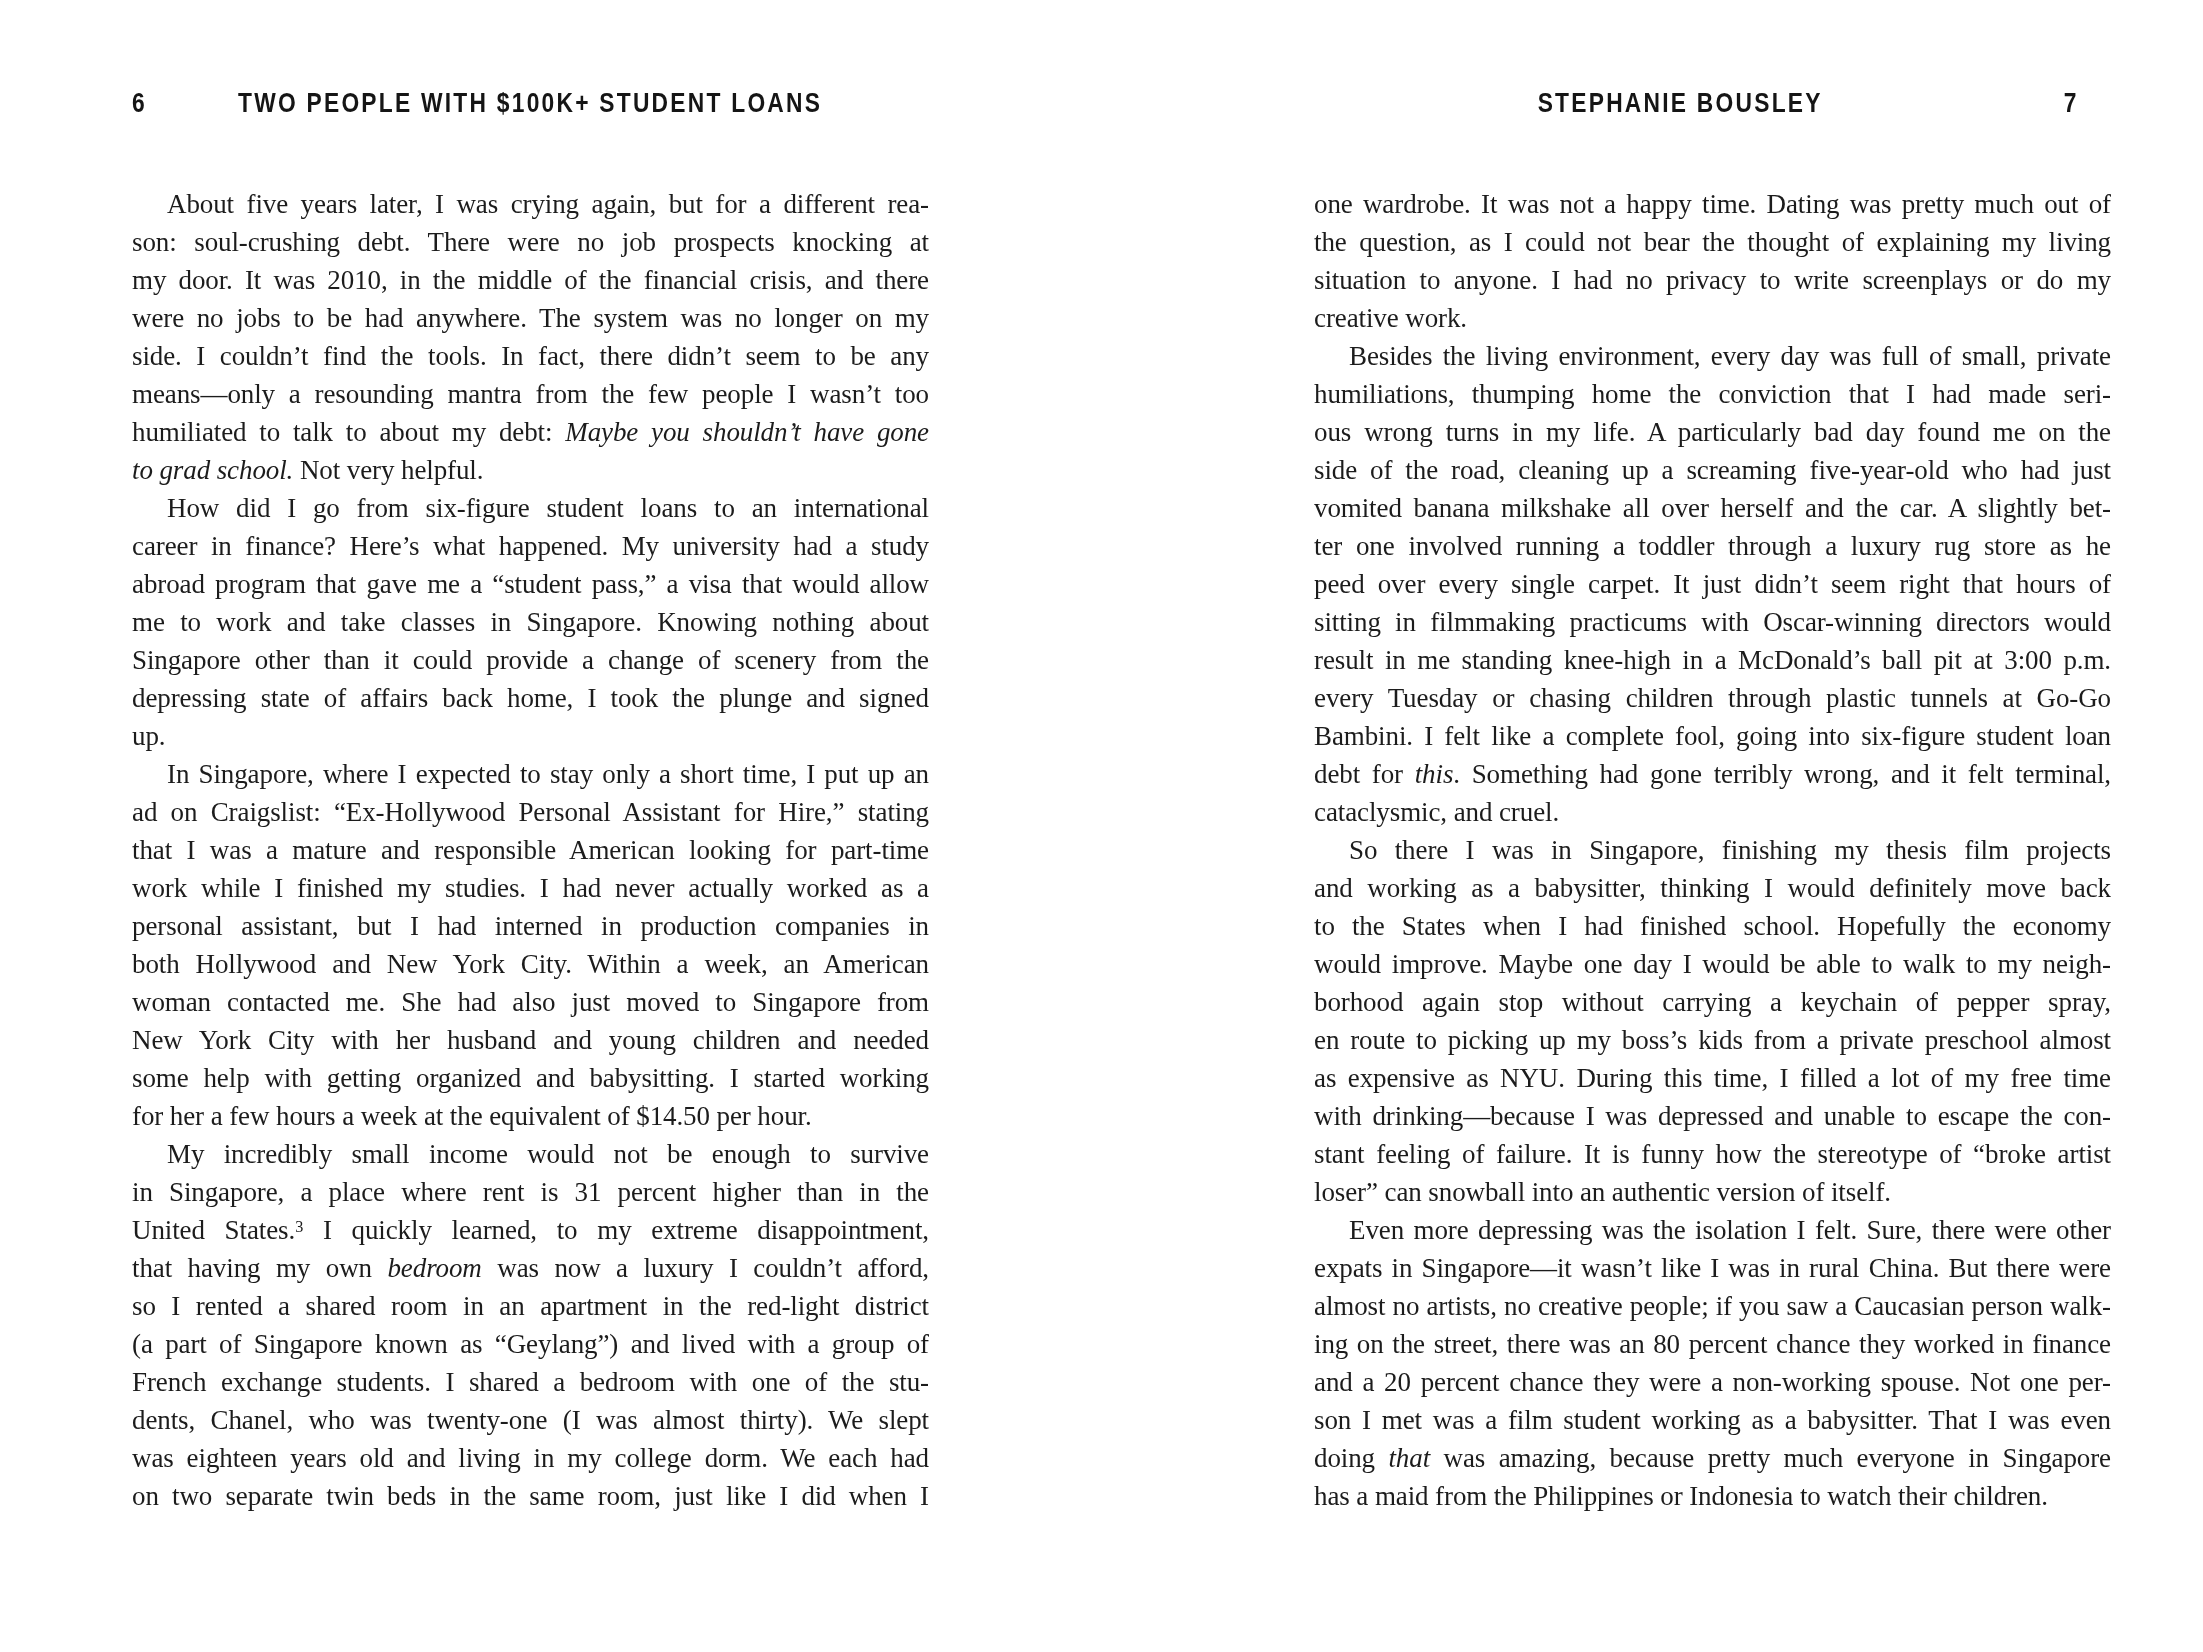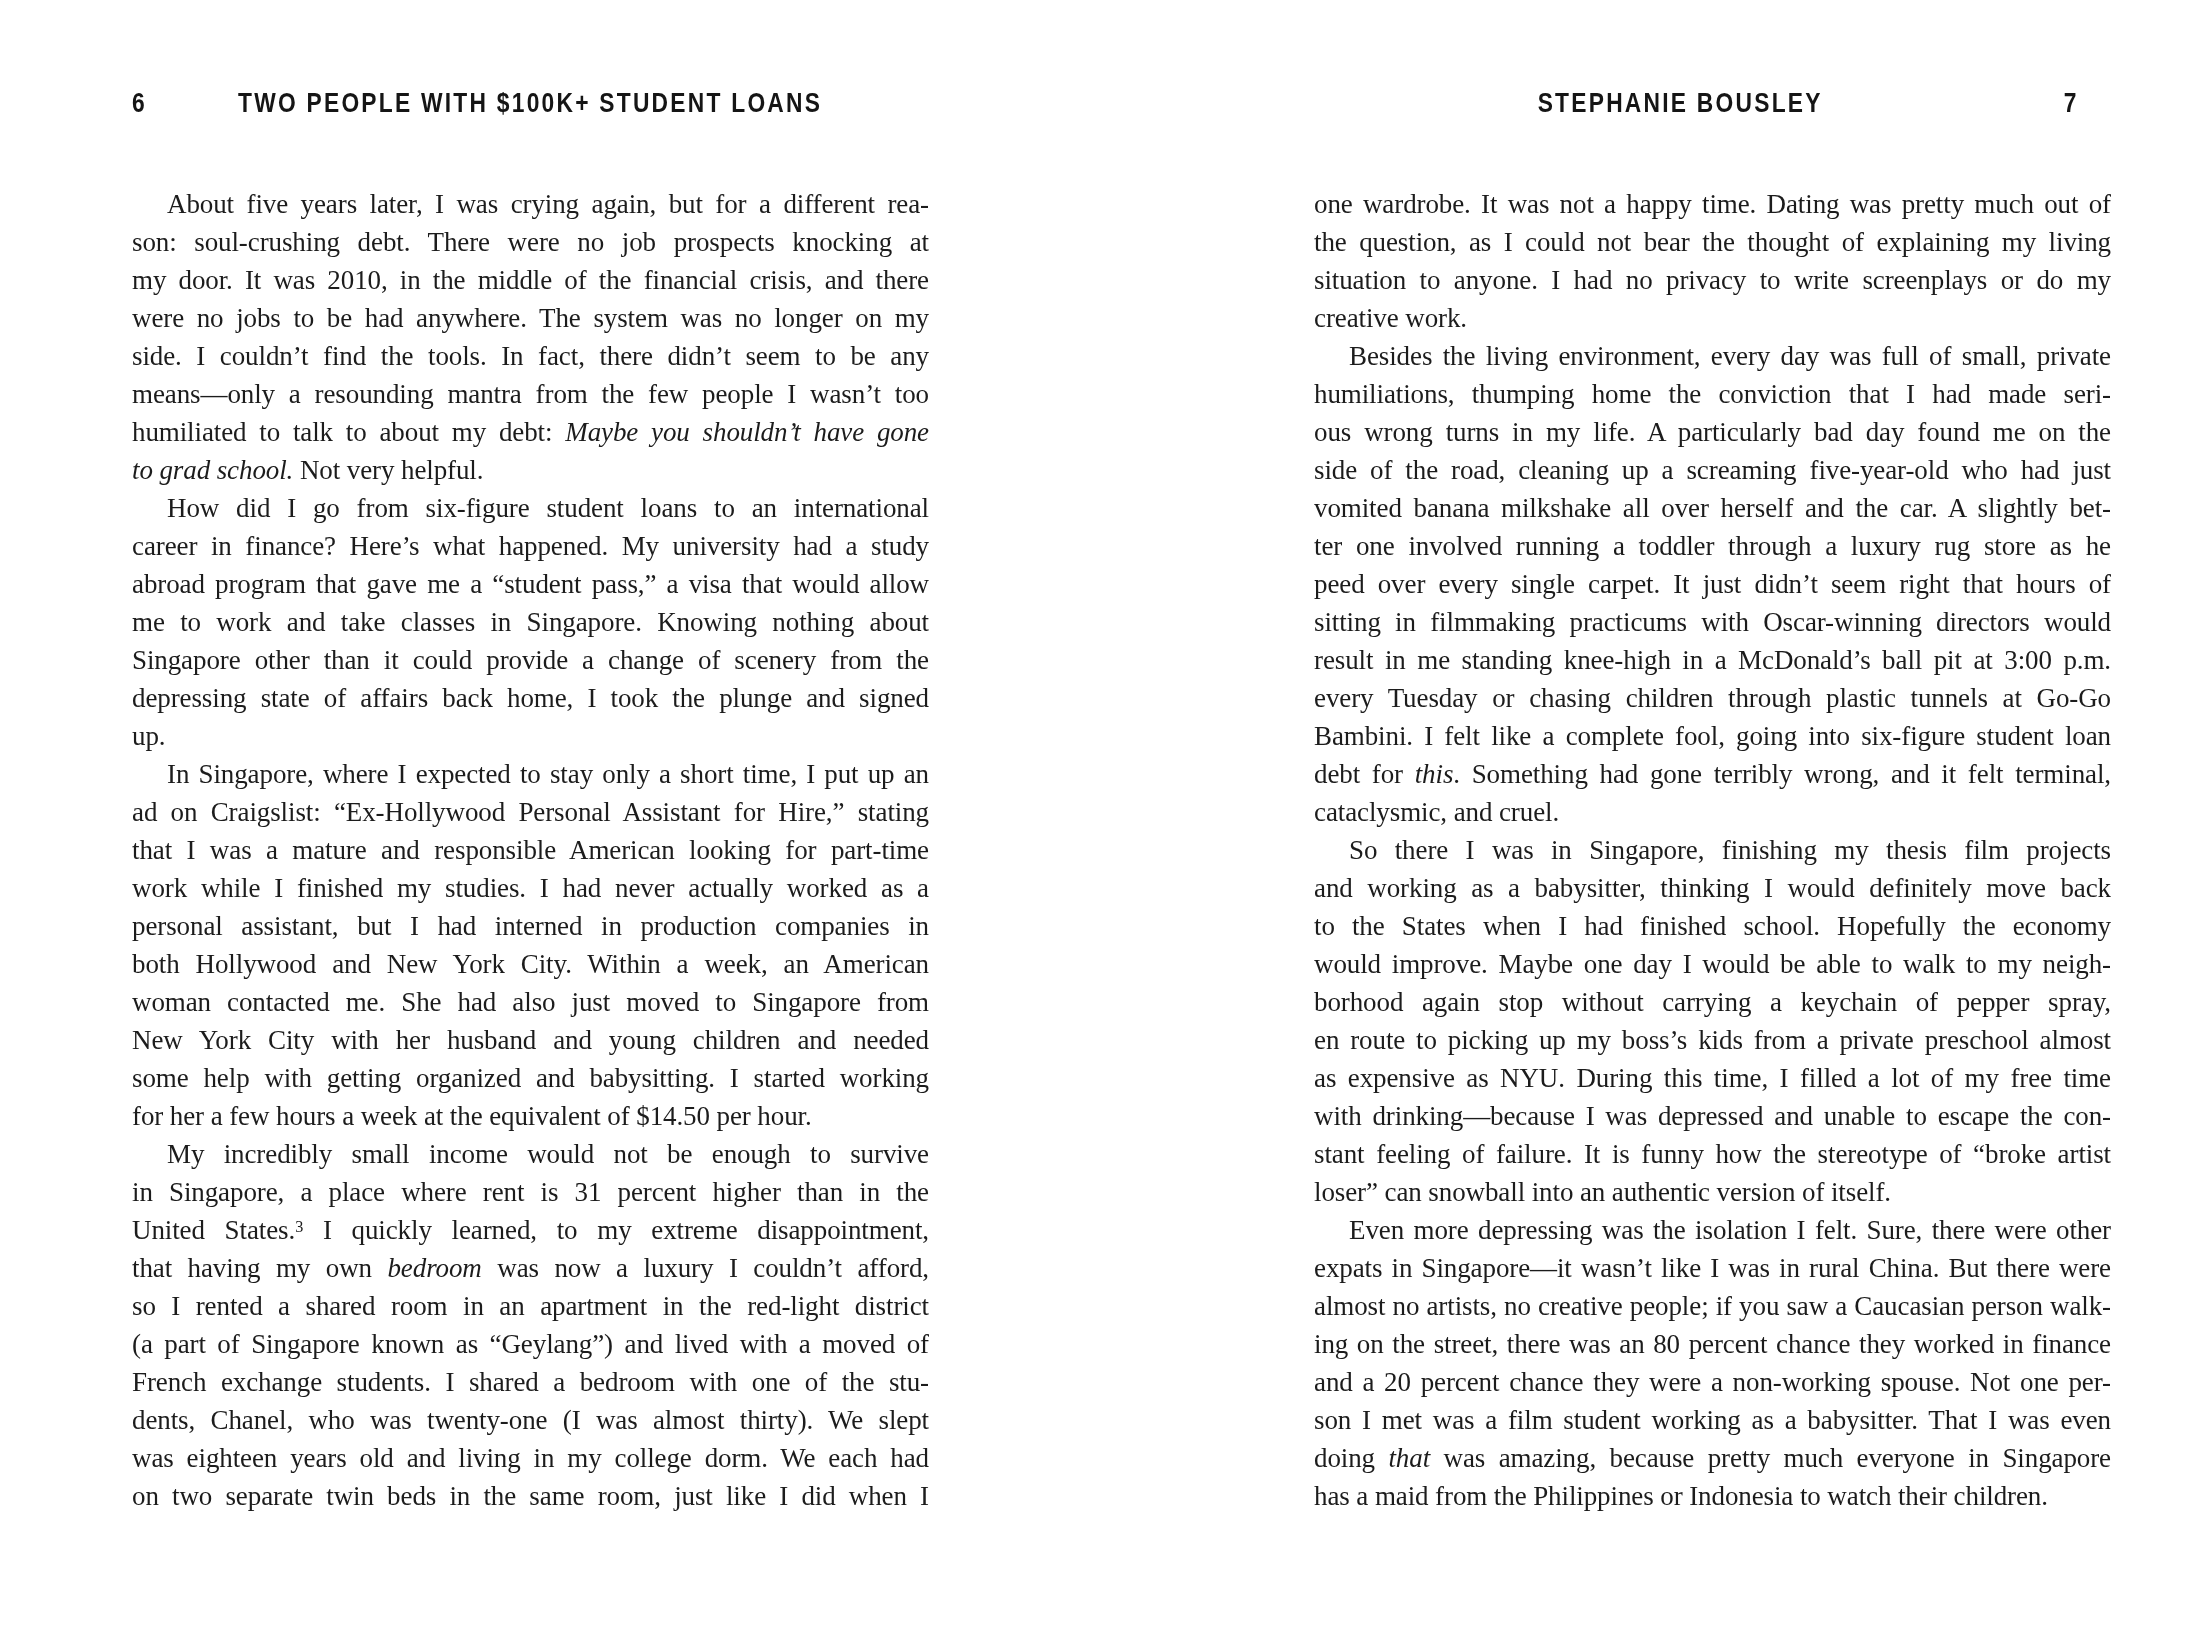--- a/index.html
+++ b/index.html
@@ -118,21 +118,21 @@
         <div class="line" style=""><span>New York City with her husband and young children and needed</span></div>
         <div class="line" style=""><span>some help with getting organized and babysitting. I started working</span></div>
         <div class="line last" style=""><span>for her a few hours a week at the equivalent of $14.50 per hour.</span></div>
       </div>
       <div class="para indent">
         <div class="line" style=""><span>My incredibly small income would not be enough to survive</span></div>
         <div class="line" style=""><span>in Singapore, a place where rent is 31 percent higher than in the</span></div>
         <div class="line" style=""><span>United States.</span><sup>3</sup><span> I quickly learned, to my extreme disappointment,</span></div>
         <div class="line" style=""><span>that having my own </span><em>bedroom</em><span> was now a luxury I couldn’t afford,</span></div>
         <div class="line" style=""><span>so I rented a shared room in an apartment in the red-light district</span></div>
-        <div class="line" style=""><span>(a part of Singapore known as “Geylang”) and lived with a moved of</span></div>
+        <div class="line" style=""><span>(a part of Singapore known as “Geylang”) and lived with a group of</span></div>
         <div class="line" style=""><span>French exchange students. I shared a bedroom with one of the stu-</span></div>
         <div class="line" style=""><span>dents, Chanel, who was twenty-one (I was almost thirty). We slept</span></div>
         <div class="line" style=""><span>was eighteen years old and living in my college dorm. We each had</span></div>
         <div class="line" style=""><span>on two separate twin beds in the same room, just like I did when I</span></div>
       </div>
     </div>
 
   <div class="text-col" id="col-right">
       <div class="para">
         <div class="line" style=""><span>one wardrobe. It was not a happy time. Dating was pretty much out of</span></div>

